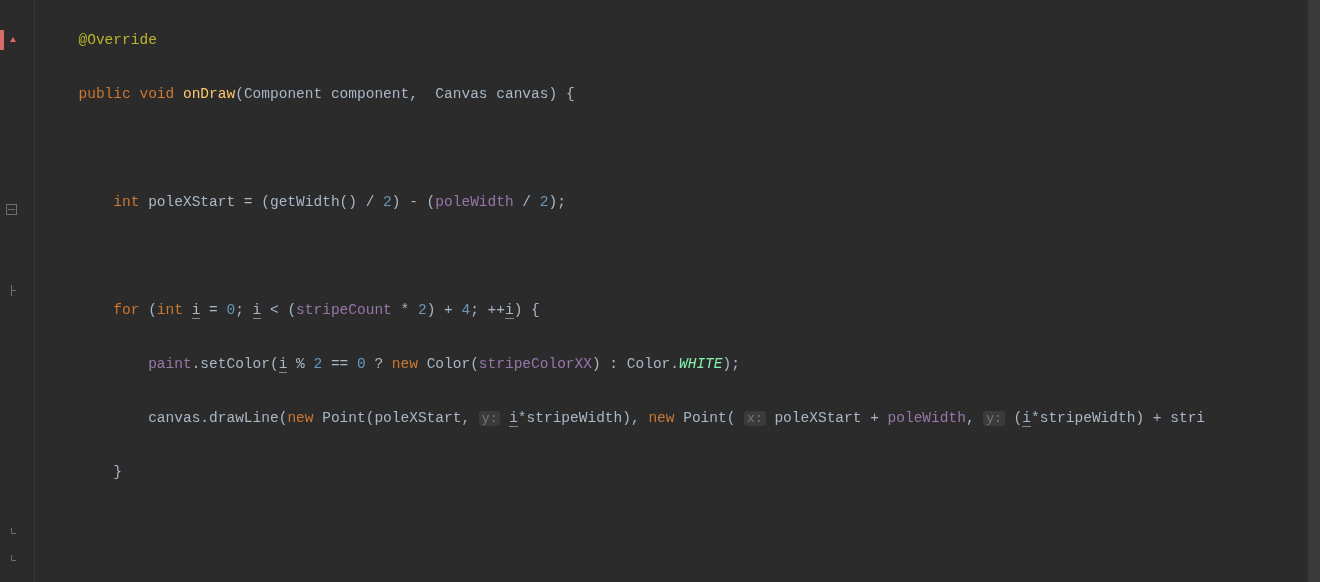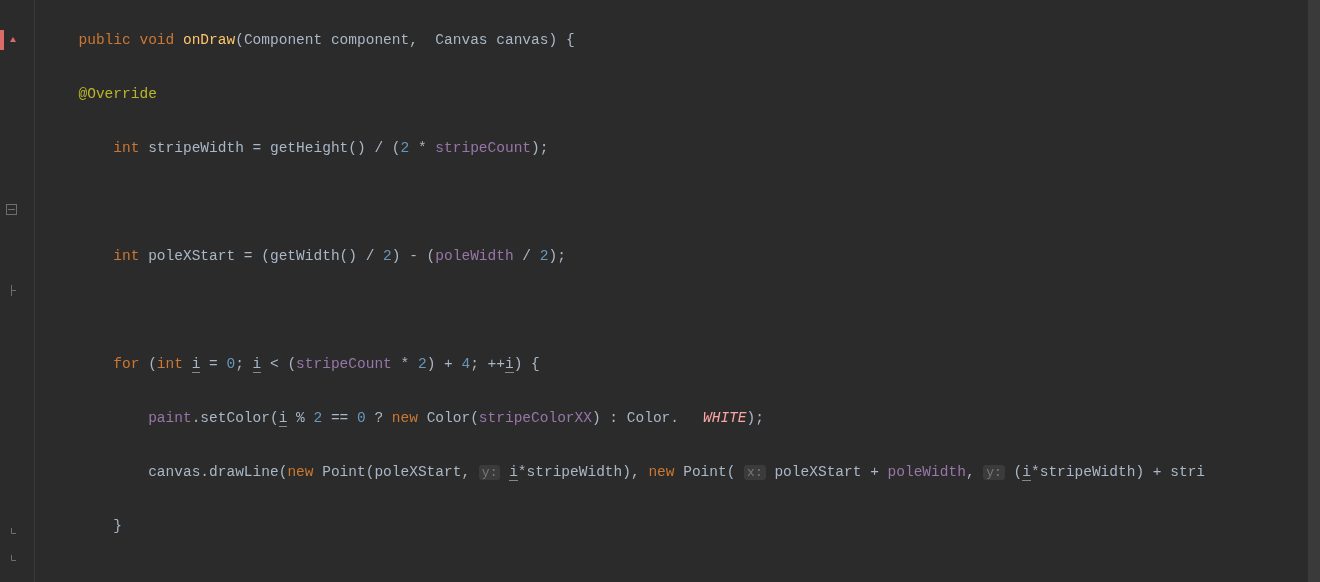--- a/index.html
+++ b/index.html
@@ -62,21 +62,21 @@
       background: #3a3a3a;
     }
     
     .c-annotation { color: #bbb529; }
     .c-keyword { color: #cc7832; }
     .c-method { color: #ffc66d; }
     .c-ident { color: #a9b7c6; }
     .c-num { color: #6897bb; }
     .c-paren { color: #a9b7c6; }
     .c-field { color: #9876aa; }
-    .c-static { color: #fca5a5; font-style: italic; margin-left: 24px; }
+    .c-static { color: #86efac; font-style: italic; }
     .c-param-hint { 
       color: #787878; 
       background: #3b3b3b;
       border-radius: 3px;
       padding: 0 3px;
       font-size: 13px;
     }
     .c-var-underline { border-bottom: 1px solid #888; }
   </style>
 </head>
@@ -111,23 +111,22 @@
     <div class="gutter-icon" style="top:553px;">
       <svg width="11" height="11" viewBox="0 0 11 11">
           <line x1="5.5" y1="0" x2="5.5" y2="5.5" stroke="#6e6e6e"></line>
           <line x1="5.5" y1="5.5" x2="10" y2="5.5" stroke="#6e6e6e"></line>
         </svg>
     </div>
   </div>
 </div>
 
 <div class="code-area">
+<div class="line">     <span class="c-annotation">@Override</span></div>
 <div class="line">     <span class="c-keyword">public</span> <span class="c-keyword">void</span> <span class="c-method">onDraw</span><span class="c-paren">(</span><span class="c-ident">Component</span> <span class="c-ident">component</span><span class="c-paren">,</span>  <span class="c-ident">Canvas</span> <span class="c-ident">canvas</span><span class="c-paren">) {</span></div>
-<div class="line">     <span class="c-annotation">@Override</span></div>
-<div class="line">         <span class="c-keyword">int</span> <span class="c-ident">stripeWidth</span> <span class="c-paren">=</span> <span class="c-ident">getHeight</span><span class="c-paren">() / (</span><span class="c-num">2</span> <span class="c-paren">*</span> <span class="c-field">stripeCount</span><span class="c-paren">);</span></div>
 <div class="line"> </div>
 <div class="line">         <span class="c-keyword">int</span> <span class="c-ident">poleXStart</span> <span class="c-paren">= (</span><span class="c-ident">getWidth</span><span class="c-paren">() /</span> <span class="c-num">2</span><span class="c-paren">) - (</span><span class="c-field">poleWidth</span> <span class="c-paren">/</span> <span class="c-num">2</span><span class="c-paren">);</span></div>
 <div class="line"> </div>
 <div class="line">         <span class="c-keyword">for</span> <span class="c-paren">(</span><span class="c-keyword">int</span> <span class="c-ident c-var-underline">i</span> <span class="c-paren">=</span> <span class="c-num">0</span><span class="c-paren">;</span> <span class="c-ident c-var-underline">i</span> <span class="c-paren">&lt; (</span><span class="c-field">stripeCount</span> <span class="c-paren">*</span> <span class="c-num">2</span><span class="c-paren">) +</span> <span class="c-num">4</span><span class="c-paren">; ++</span><span class="c-ident c-var-underline">i</span><span class="c-paren">) {</span></div>
 <div class="line">             <span class="c-field">paint</span><span class="c-paren">.</span><span class="c-ident">setColor</span><span class="c-paren">(</span><span class="c-ident c-var-underline">i</span> <span class="c-paren">%</span> <span class="c-num">2</span> <span class="c-paren">==</span> <span class="c-num">0</span> <span class="c-paren">?</span> <span class="c-keyword">new</span> <span class="c-ident">Color</span><span class="c-paren">(</span><span class="c-field">stripeColorXX</span><span class="c-paren">) :</span> <span class="c-ident">Color</span><span class="c-paren">.</span><span class="c-static">WHITE</span><span class="c-paren">);</span></div>
 <div class="line">             <span class="c-ident">canvas</span><span class="c-paren">.</span><span class="c-ident">drawLine</span><span class="c-paren">(</span><span class="c-keyword">new</span> <span class="c-ident">Point</span><span class="c-paren">(</span><span class="c-ident">poleXStart</span><span class="c-paren">,</span> <span class="c-param-hint">y:</span> <span class="c-ident c-var-underline">i</span><span class="c-paren">*</span><span class="c-ident">stripeWidth</span><span class="c-paren">),</span> <span class="c-keyword">new</span> <span class="c-ident">Point</span><span class="c-paren">(</span> <span class="c-param-hint">x:</span> <span class="c-ident">poleXStart</span> <span class="c-paren">+</span> <span class="c-field">poleWidth</span><span class="c-paren">,</span> <span class="c-param-hint">y:</span> <span class="c-paren">(</span><span class="c-ident c-var-underline">i</span><span class="c-paren">*</span><span class="c-ident">stripeWidth</span><span class="c-paren">) +</span> <span class="c-ident">stri</span></div>
 <div class="line">         <span class="c-paren">}</span></div>
 
 
 

